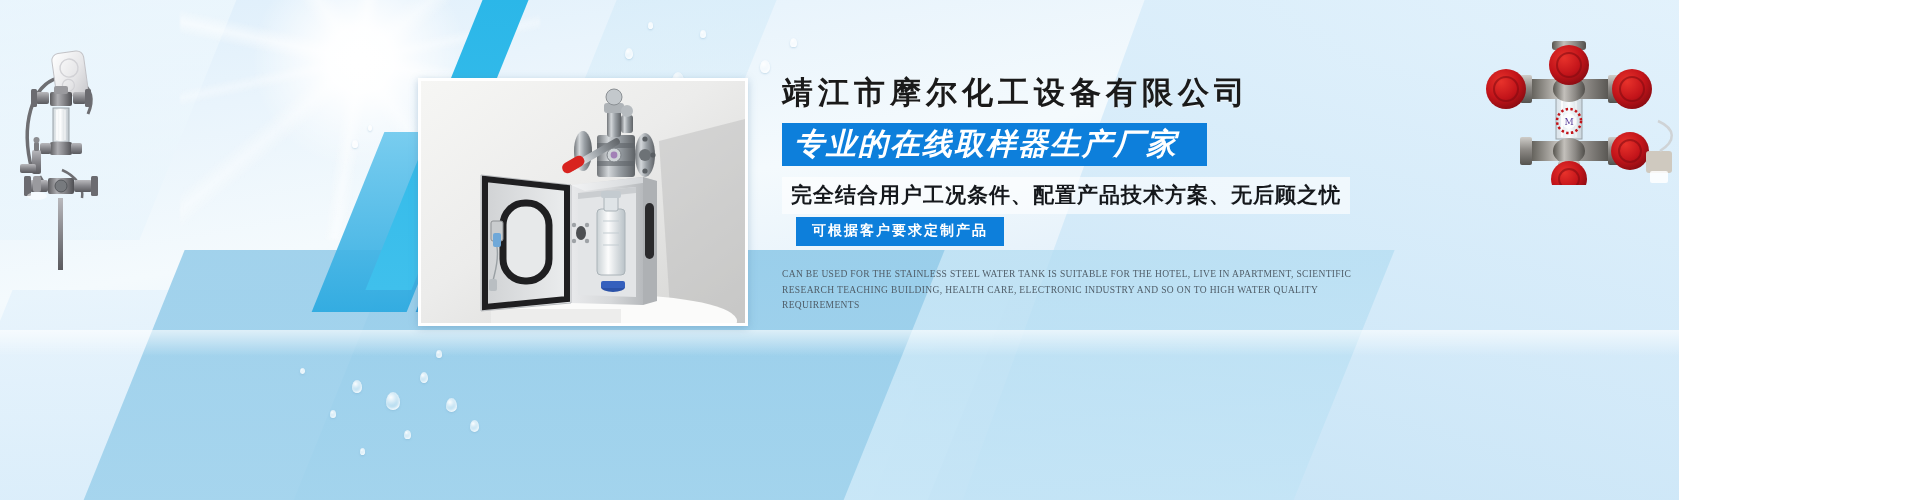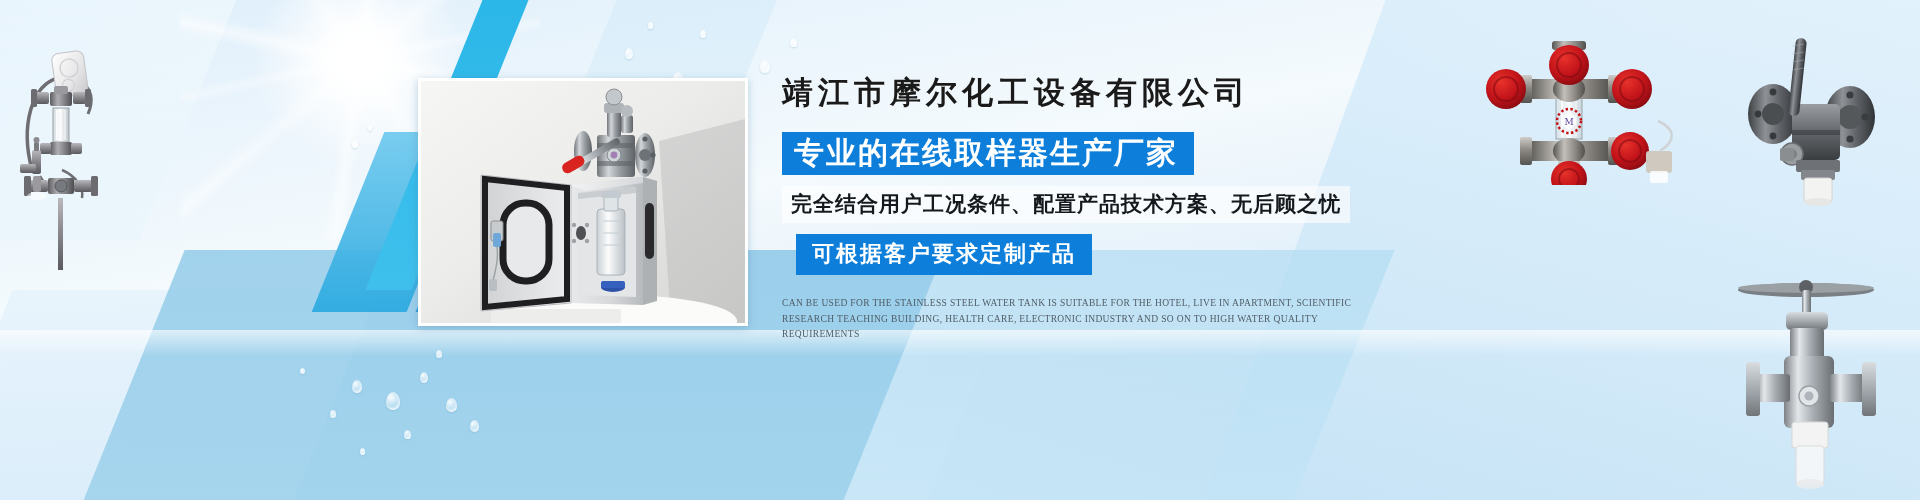--- a/index.html
+++ b/index.html
@@ -2,21 +2,21 @@
 <html><head>
 <meta charset="utf-8">
 <style>
   html, body {
     margin: 0;
     padding: 0;
     background: #ffffff;
   }
   #banner {
     position: relative;
-    width: 1920px;
+    width: 1679px;
     height: 500px;
     overflow: hidden;
     font-family: "Liberation Sans", sans-serif;
     background: linear-gradient(170deg, #ddeefb 0%, #e9f4fc 18%, #f4fafd 38%, #e3f0fa 60%, #cfe6f6 82%, #c3dff2 100%);
   }
 
   
   .bg-layer { position:absolute; inset:0; pointer-events:none; }
 
   
@@ -145,48 +145,49 @@
     font-size:31px;
     font-weight:700;
     letter-spacing:5px;
     color:#1a1a1a;
     white-space:nowrap;
     line-height:1.25;
     text-shadow:0 1px 1px rgba(255,255,255,.7);
   }
   .headline{
     display:inline-block;
-    margin-top:19px;
+    margin-top:10px;
     background:#0d7fdb;
     color:#ffffff;
     font-size:30px;
     font-weight:700;
     letter-spacing:2px;
-    padding:5px 16px 7px 12px;
+    padding:5px 29px 7px 12px;
     white-space:nowrap;
     line-height:1.05;
+    font-style:italic;
   }
   .subline{
     display:inline-block;
     margin-top:11px;
     background:rgba(255,255,255,.62);
     color:#15181c;
     font-size:21px;
     font-weight:600;
     letter-spacing:1px;
     padding:4px 9px 5px 9px;
     white-space:nowrap;
   }
   .tagline{
     display:inline-block;
-    margin-top:11px;
+    margin-top:3px;
     margin-left:14px;
     background:#0d7fdb;
     color:#ffffff;
-    font-size:22px;
+    font-size:14px;
     font-weight:600;
     letter-spacing:2px;
     padding:5px 16px 6px 16px;
     white-space:nowrap;
   }
   .fineprint{
     margin-top:21px;
     width:600px;
     font-family:"Liberation Serif", serif;
     font-size:9.5px;

